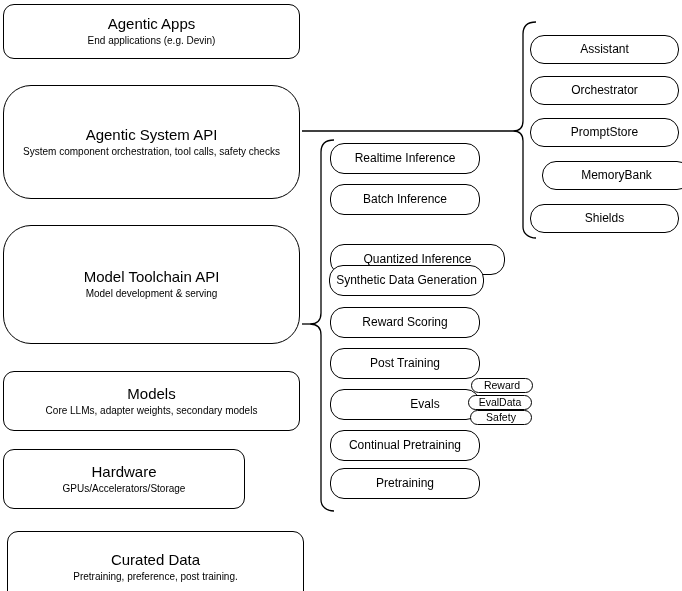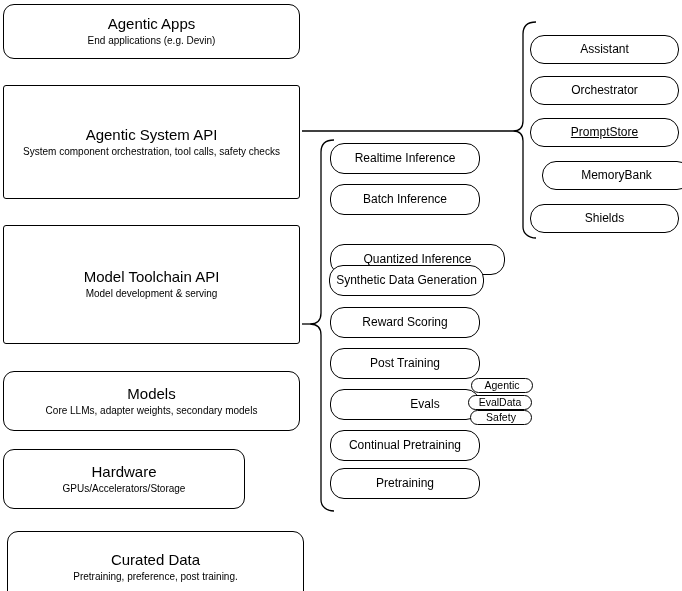--- a/index.html
+++ b/index.html
@@ -32,21 +32,21 @@
     flex-direction: column;
     align-items: center;
     justify-content: center;
     text-align: center;
   }
   .stack-node {
     border-radius: 11px;
     gap: 5px;
   }
   .stack-node.big {
-    border-radius: 3px;
+    border-radius: 28px;
   }
   .stack-node .title {
     font-size: 15px;
     line-height: 13px;
   }
   .stack-node .subtitle {
     font-size: 10px;
     line-height: 11px;
   }
   .item-node {
@@ -117,23 +117,23 @@
   <div class="node item-node" style="left:330px; top:143px; width:150px; height:31px;">Realtime Inference</div>
   <div class="node item-node" style="left:330px; top:184px; width:150px; height:31px;">Batch Inference</div>
   <div class="node item-node" style="left:330px; top:224px; width:175px; height:31px;margin-top:20px;">Quantized Inference</div>
   <div class="node item-node" style="left:329px; top:265px; width:155px; height:31px;">Synthetic Data Generation</div>
   <div class="node item-node" style="left:330px; top:307px; width:150px; height:31px;">Reward Scoring</div>
   <div class="node item-node" style="left:330px; top:348px; width:150px; height:31px;">Post Training</div>
   <div class="node item-node" style="left:330px; top:389px; width:150px; height:31px;padding-left:40px;">Evals</div>
   <div class="node item-node" style="left:330px; top:430px; width:150px; height:31px;">Continual Pretraining</div>
   <div class="node item-node" style="left:330px; top:468px; width:150px; height:31px;">Pretraining</div>
 
-  <div class="pill" style="left:471px; top:378px; width:62px; height:15px;">Agentic</div>
+  <div class="pill" style="left:471px; top:378px; width:62px; height:15px;">Reward</div>
   <div class="pill" style="left:468px; top:395px; width:64px; height:15px;">EvalData</div>
   <div class="pill" style="left:470px; top:410px; width:62px; height:15px;">Safety</div>
 
   <div class="node item-node" style="left:530px; top:35px; width:149px; height:29px;">Assistant</div>
   <div class="node item-node" style="left:530px; top:76px; width:149px; height:29px;">Orchestrator</div>
-  <div class="node item-node" style="left:530px; top:118px; width:149px; height:29px;text-decoration:underline;">PromptStore</div>
+  <div class="node item-node" style="left:530px; top:118px; width:149px; height:29px;">PromptStore</div>
   <div class="node item-node" style="left:530px; top:161px; width:149px; height:29px;margin-left:12px;">MemoryBank</div>
   <div class="node item-node" style="left:530px; top:204px; width:149px; height:29px;">Shields</div>
 
 </div>
 
 </body></html>

